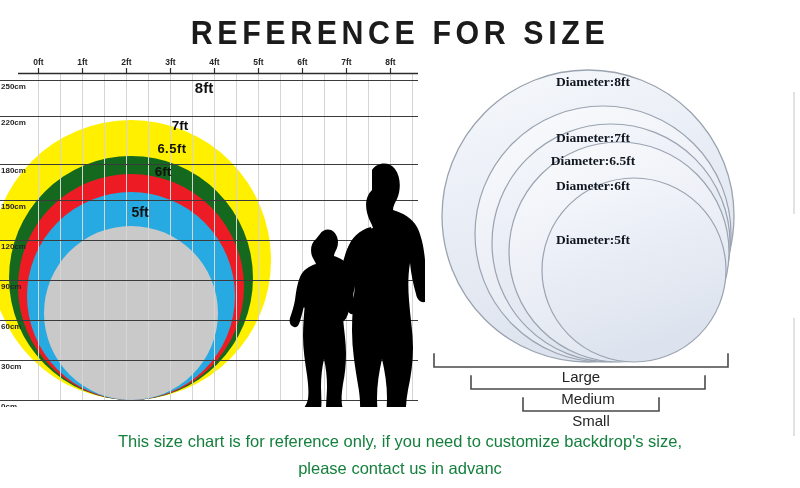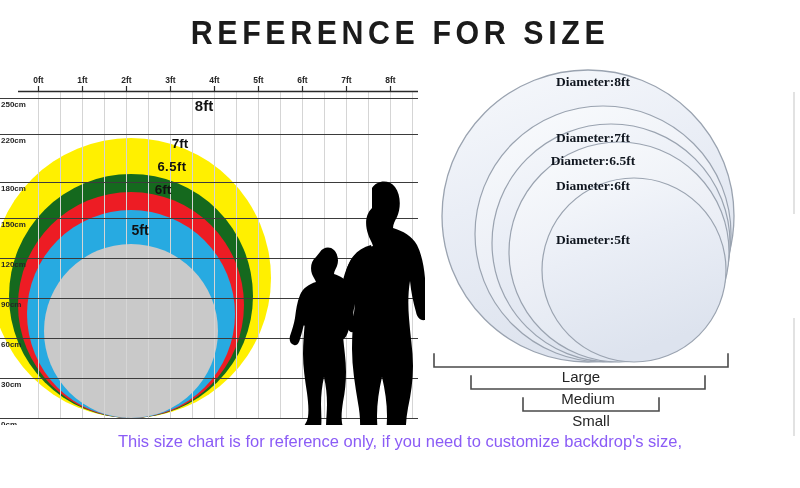--- a/index.html
+++ b/index.html
@@ -30,21 +30,21 @@
     color: #1b1b1b;
     transform: scaleX(0.92);
     transform-origin: center top;
     white-space: nowrap;
   }
 
   
   .left-panel {
     position: absolute;
     left: 0;
-    top: 70px;
+    top: 52px;
     width: 425px;
     height: 355px;
   }
   .left-svg { display: block; }
 
   
   .right-panel {
     position: absolute;
     left: 425px;
     top: 62px;
@@ -55,21 +55,21 @@
 
   
   .caption {
     position: absolute;
     left: 0;
     top: 428px;
     width: 800px;
     text-align: center;
     font-size: 16.5px;
     line-height: 27px;
-    color: #8b5cf6;
+    color: #15803d;
     font-family: "Liberation Sans", sans-serif;
   }
   .caption .line { display: block; }
 
   
   .edge-mark {
     position: absolute;
     right: 5px;
     width: 2px;
     background: #e2e2e2;
@@ -277,13 +277,14 @@
       <text x="166" y="364">Small</text>
     </g>
   </svg>
 </div>
 
 <div class="edge-mark top"></div>
 <div class="edge-mark bot"></div>
 
 <div class="caption">
   <span class="line">This size chart is for reference only, if you need to customize backdrop's size,</span>
+  <span class="line">please contact us in advanc</span>
 </div>
 
 </body></html>

